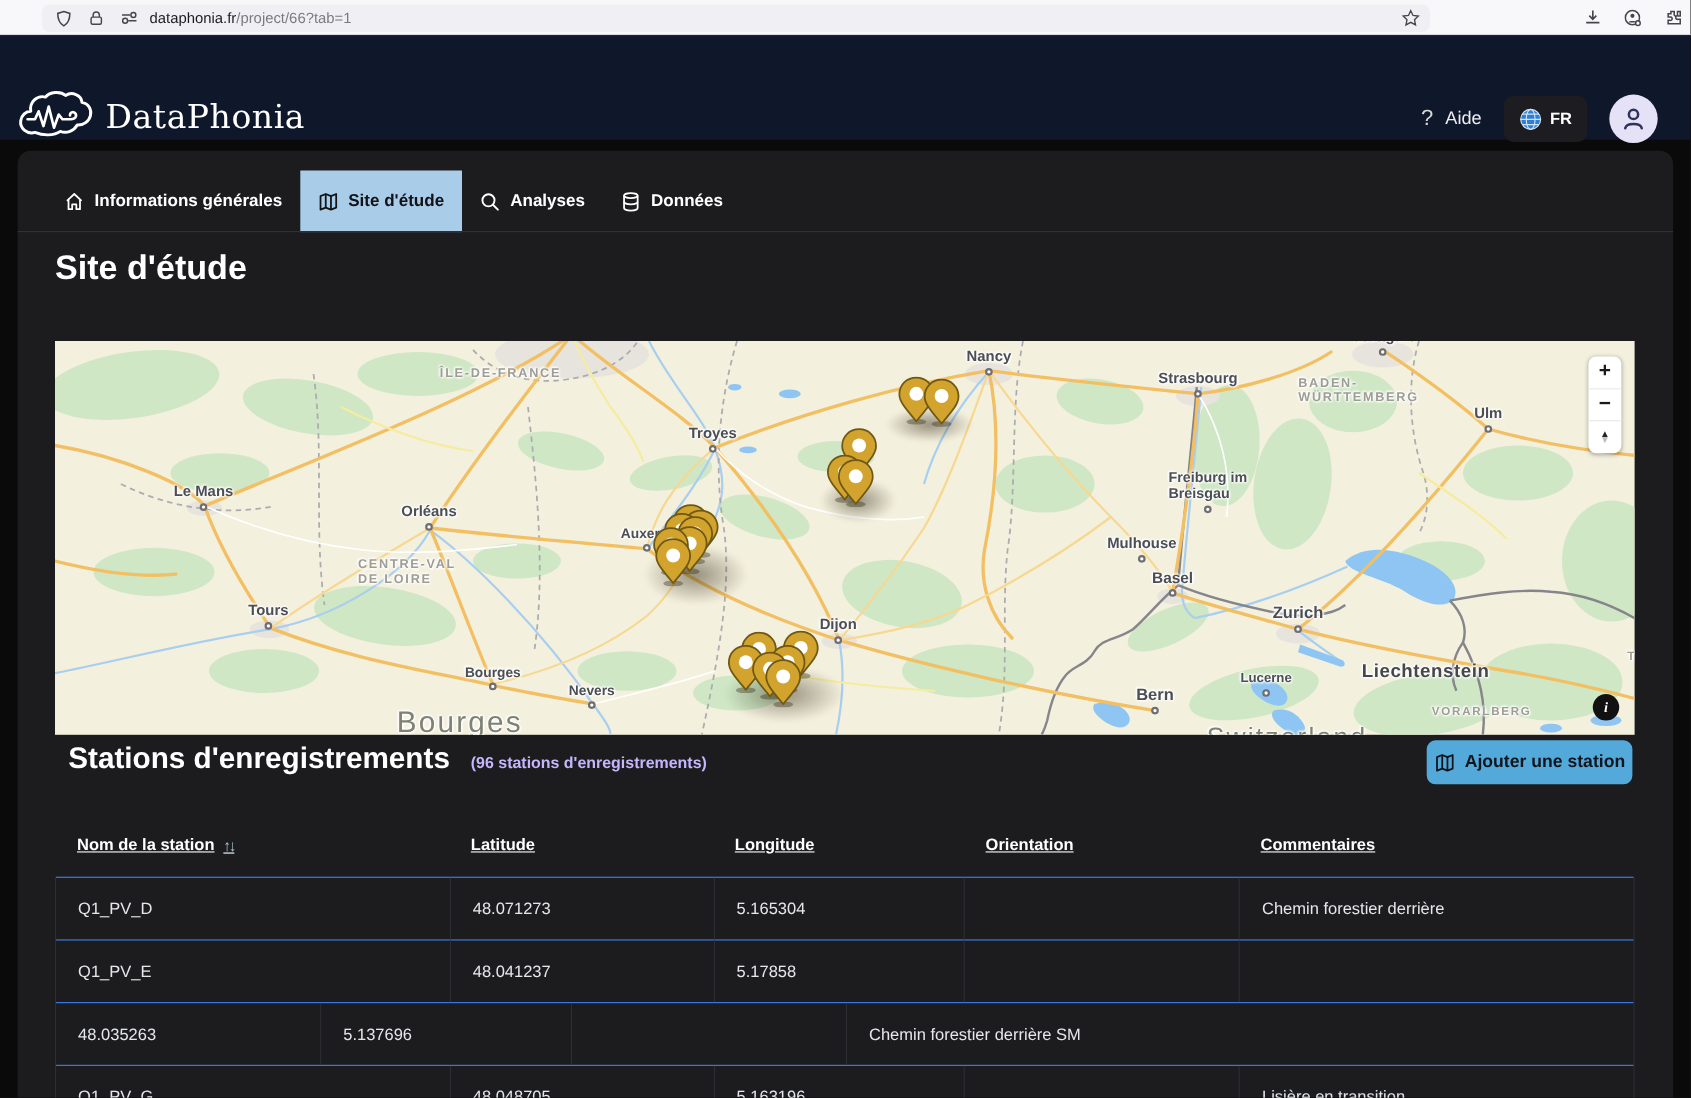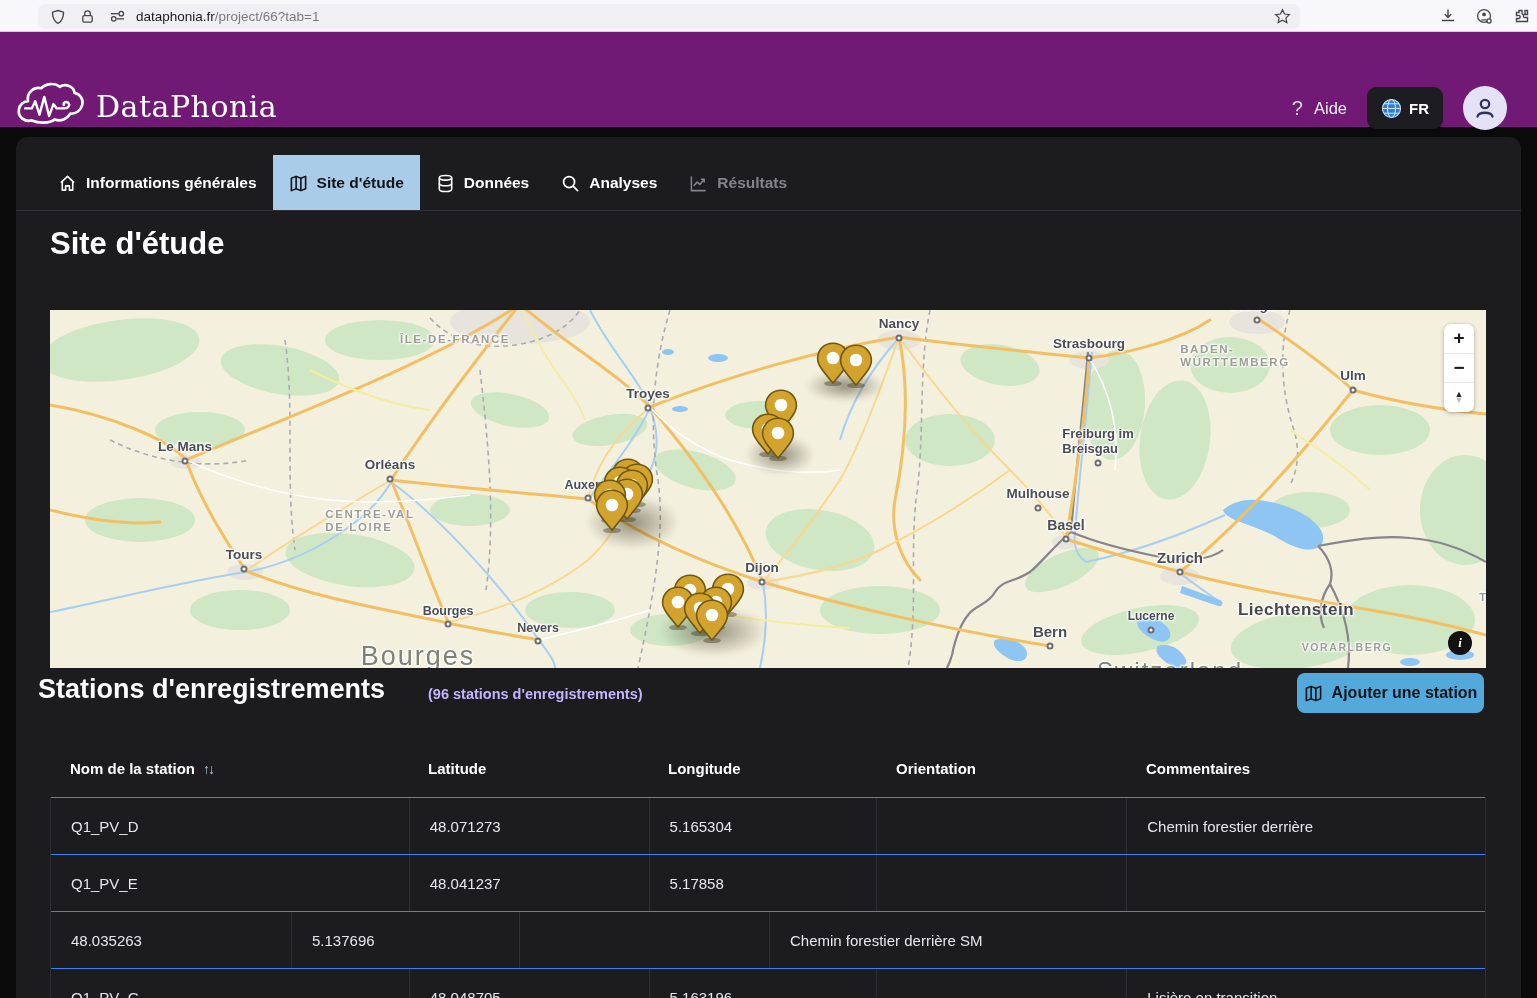--- a/index.html
+++ b/index.html
@@ -19,21 +19,21 @@
   }
   .urlbar svg { flex:0 0 auto; }
   .chrome-icn { color:#45454c; }
   .url-text { font-size:13.5px; margin-left:10px; white-space:nowrap; }
   .url-domain { color:#1b1a21; }
   .url-path { color:#7b7a80; }
   .urlbar .star { margin-left:auto; margin-right:9px; }
   .chrome-right { position:absolute; right:8px; top:0; height:32px; display:flex; align-items:center; gap:20px; }
   
   .appbar {
-    position:absolute; top:32px; left:0; width:1537px; height:95px; background:#701a75;
+    position:absolute; top:32px; left:0; width:1537px; height:95px; background:#0f172a;
   }
   .brand-wrap { position:absolute; left:14px; top:50px; display:flex; align-items:center; gap:8px; }
   .brand {
     font-family:"DejaVu Serif","Liberation Serif",serif;
     font-size:30px; color:#fff; letter-spacing:.5px;
   }
   .appbar-right { position:absolute; right:30px; top:54px; display:flex; align-items:center; gap:20px; }
   .help { display:flex; align-items:center; gap:11px; color:#ededf0; font-size:16.5px; cursor:pointer; }
   .help .qmark { font-size:20px; color:#d8d8dc; }
   .lang-chip {
@@ -86,32 +86,32 @@
     font-size:19px; font-weight:700; cursor:pointer; }
   .zseg + .zseg { border-top:1px solid #e8e8e8; }
   .updown { display:flex; flex-direction:column; line-height:.62; font-size:9px; }
   .updown .up { color:#222; } .updown .down { color:#bdbdbd; }
   .map-info {
     position:absolute; right:14px; bottom:13px; width:24px; height:24px; border-radius:50%;
     background:#111; color:#fff; display:flex; align-items:center; justify-content:center;
     font-size:13px; font-weight:700; font-family:"Liberation Serif",serif; font-style:italic; cursor:pointer;
   }
   
-  .stations-heading { position:absolute; left:38px; top:674px; font-size:27px; font-weight:700;text-align:center; }
+  .stations-heading { position:absolute; left:62px; top:674px; font-size:27px; font-weight:700;text-align:center; }
   .stations-count { position:absolute; left:428px; top:686px; font-size:14.5px; font-weight:700; color:#c4b5fd; }
   .add-btn {
     position:absolute; left:1297px; top:673px; width:187px; height:40px;
     background:#54a9db; border:none; border-radius:8px; cursor:pointer;
     display:flex; align-items:center; justify-content:center; gap:9px;
     font-family:inherit; font-size:16px; font-weight:700; color:#10151b;
   }
   
   .table { position:absolute; left:50px; top:740px; width:1436px; }
   .thead { display:flex; height:57px; align-items:center; }
-  .th { font-size:15px; font-weight:700; color:#fff; padding-left:20px; display:flex; align-items:center; gap:8px; }
+  .th { font-size:15px; font-weight:700; color:#fff; padding-left:20px; display:flex; align-items:center; gap:8px;text-decoration:underline; }
   .sort-icn { color:#a9c3d6; font-size:14px; letter-spacing:-2px; cursor:pointer; }
   .tbody { border-left:1px solid #2d2d32; border-right:1px solid #2d2d32; }
   .trow { display:flex; height:57px; border-top:1px solid #3b82f6; }
   .td { font-size:15px; color:#e5e7ea; padding-left:20px; display:flex; align-items:center; }
   .c1 { width:358px; } .c2 { width:240px; } .c3 { width:228px; } .c4 { width:250px; } .c5 { width:359px; }
   .trow .td + .td { border-left:1px solid #2d2d32; }
 </style>
 </head>
 <body>
 
@@ -196,41 +196,33 @@
     <span>Informations générales</span>
   </div>
   <div class="tab active">
     <svg width="19" height="19" viewBox="0 0 20 20" fill="none" stroke="currentColor" stroke-width="1.7" stroke-linejoin="round">
         <path d="M2.5 4.5 L7.5 2.5 12.5 4.5 17.5 2.5 V15.5 L12.5 17.5 7.5 15.5 2.5 17.5 Z"></path>
         <path d="M7.5 2.5 V15.5 M12.5 4.5 V17.5"></path>
       </svg>
     <span>Site d'étude</span>
   </div>
   <div class="tab">
+    <svg width="19" height="19" viewBox="0 0 20 20" fill="none" stroke="currentColor" stroke-width="1.8" stroke-linecap="round">
+        <circle cx="8.5" cy="8.5" r="5.8"></circle>
+        <path d="M13 13 L17.5 17.5"></path>
+      </svg>
+    <span>Analyses</span>
+  </div>
+  <div class="tab">
     <svg width="19" height="19" viewBox="0 0 20 20" fill="none" stroke="currentColor" stroke-width="1.7">
         <ellipse cx="10" cy="4" rx="6.5" ry="2.4"></ellipse>
         <path d="M3.5 4 V10 C3.5 11.3 6.4 12.4 10 12.4 C13.6 12.4 16.5 11.3 16.5 10 V4"></path>
         <path d="M3.5 10 V16 C3.5 17.3 6.4 18.4 10 18.4 C13.6 18.4 16.5 17.3 16.5 16 V10"></path>
       </svg>
     <span>Données</span>
-  </div>
-  <div class="tab">
-    <svg width="19" height="19" viewBox="0 0 20 20" fill="none" stroke="currentColor" stroke-width="1.8" stroke-linecap="round">
-        <circle cx="8.5" cy="8.5" r="5.8"></circle>
-        <path d="M13 13 L17.5 17.5"></path>
-      </svg>
-    <span>Analyses</span>
-  </div>
-  <div class="tab disabled">
-    <svg width="19" height="19" viewBox="0 0 20 20" fill="none" stroke="currentColor" stroke-width="1.6" stroke-linejoin="round">
-        <path d="M2.5 2.5 V17.5 H17.5"></path>
-        <path d="M5 12.5 L8.5 8.5 11.5 11 16 5.5"></path>
-        <path d="M16 9 V5.5 H12.5"></path>
-      </svg>
-    <span>Résultats</span>
   </div>
 </div>
 <div class="tabs-divider"></div>
 
 <h1 class="page-title">Site d'étude</h1>
 
 <div class="map">
   <svg class="terrain" width="1436" height="358" viewBox="0 0 1436 358">
 
     <g fill="#cfe7c5">

